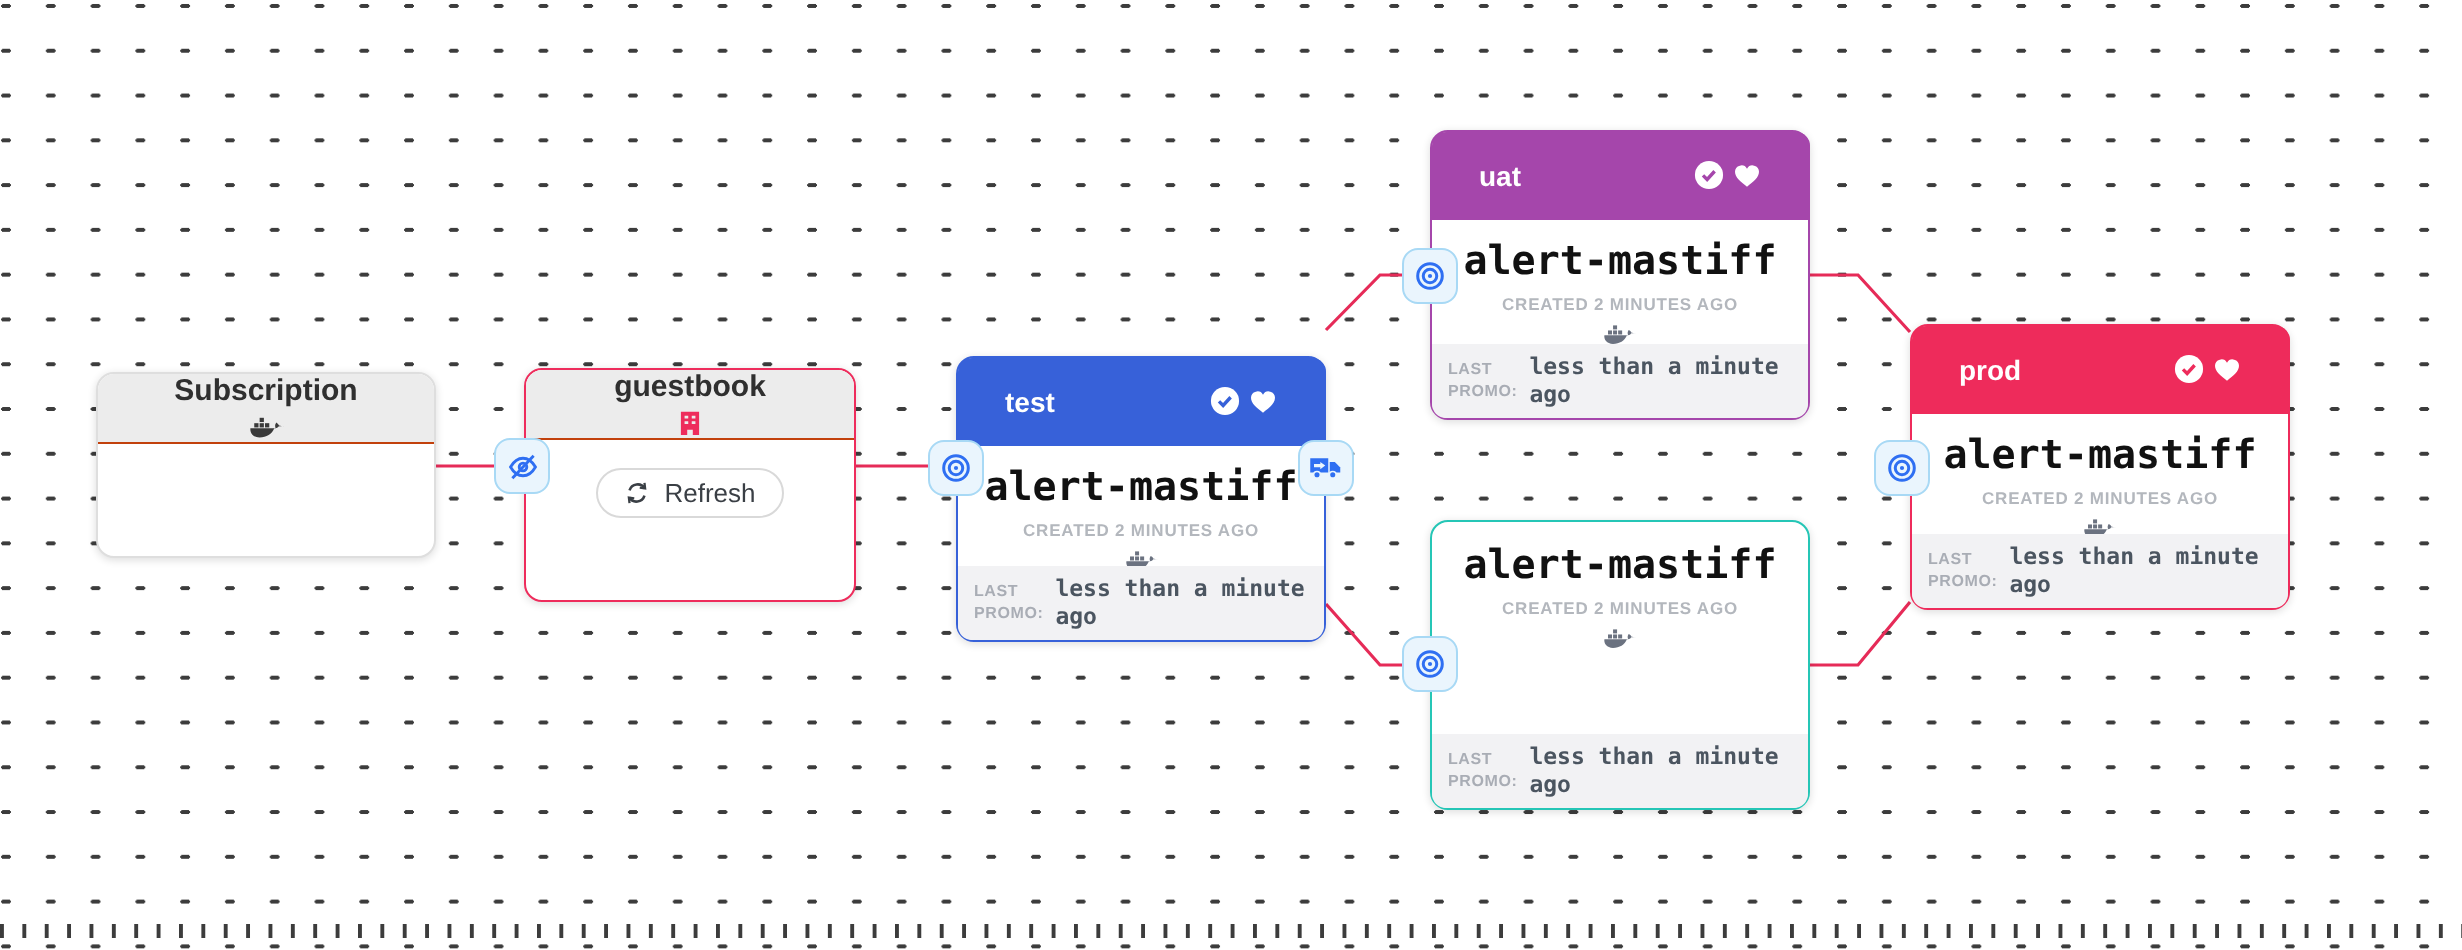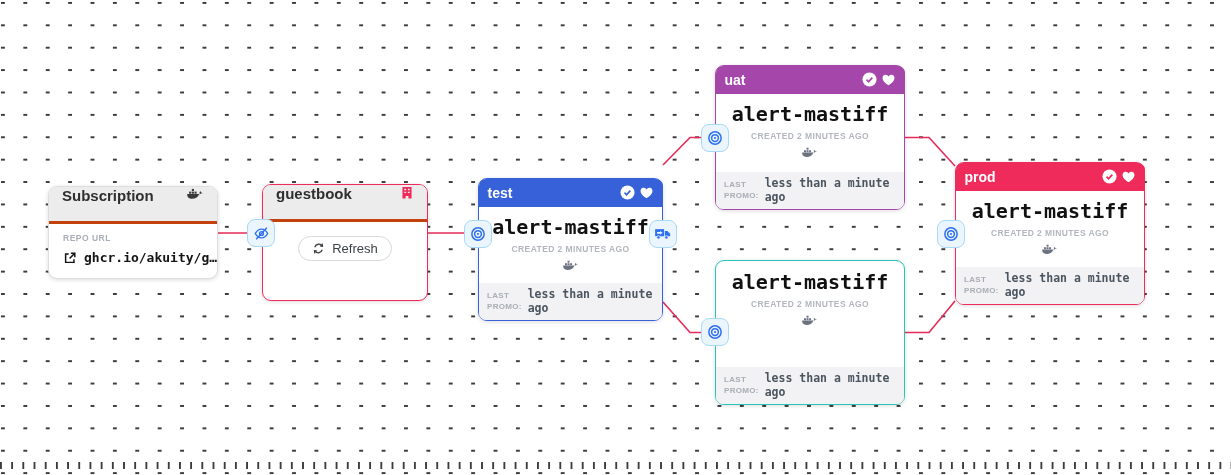--- a/index.html
+++ b/index.html
@@ -23,24 +23,24 @@
   svg.edges{position:absolute;left:0;top:0;pointer-events:none;}
 
   
   .node{
     position:absolute;background:#fff;border-radius:9px;
     box-shadow:0 1px 4px rgba(0,0,0,.14);
     box-sizing:border-box;
   }
   .plain-node{border:1px solid #dedede;}
   .plain-header{
-    background:#ececec;border-bottom:3px solid #c2410c;
+    background:#ececec;border-bottom:1px solid #c2410c;
     border-radius:8px 8px 0 0;
-    display:flex;align-items:flex-start;justify-content:space-between;
-    padding:0 13px;height:34px;
+    display:flex;align-items:center;justify-content:space-between;
+    padding:0 13px;height:34px;flex-direction:column;
   }
   .plain-title{font-size:15px;font-weight:700;color:#2f2f2f;}
 
   
   #node-subscription{left:48px;top:186px;width:170px;height:93px;}
   .sub-body{padding:9px 14px 0 14px;}
   .mini-label{
     font-size:8.5px;font-weight:700;letter-spacing:.5px;color:#a9adb5;
   }
   .repo-row{display:flex;align-items:center;gap:7px;margin-top:7px;color:#141414;}
@@ -63,23 +63,23 @@
   .stage{border:1.5px solid var(--sc);}
   .stage-test{--sc:#3761d9;}
   .stage-uat{--sc:#a546ab;}
   .stage-qa{--sc:#25c6b6;}
   .stage-prod{--sc:#ee2b5b;}
   #node-test{left:478px;top:178px;width:185px;height:143px;}
   #node-uat{left:715px;top:65px;width:190px;height:145px;}
   #node-qa{left:715px;top:260px;width:190px;height:145px;}
   #node-prod{left:955px;top:162px;width:190px;height:143px;}
   .stage-header{
-    background:var(--sc);height:28px;border-radius:7px 7px 0 0;
+    background:var(--sc);height:44px;border-radius:7px 7px 0 0;
     display:flex;align-items:center;justify-content:space-between;
-    padding:0 9px;margin:-0.5px;
+    padding:0 24px;margin:-0.5px;
   }
   .stage-title{color:#fff;font-weight:700;font-size:14px;}
   .stage-header-icons{display:flex;align-items:center;gap:4px;}
   .stage-body{text-align:center;padding-top:9px;}
   .freight-name{
     font-family:"DejaVu Sans Mono", monospace;font-weight:700;font-size:20px;color:#111;
   }
   .created{font-size:8.5px;font-weight:700;letter-spacing:.4px;color:#b3b7bd;margin-top:5px;}
   .freight-kind{color:#6b7280;margin-top:4px;}
   .stage-footer{
@@ -130,33 +130,20 @@
     <span style="color:#3a3a3a;display:flex;">
       <svg width="17" height="14" viewBox="0 0 24 18" fill="currentColor">
         <rect x="3" y="5.6" width="3" height="3"></rect>
           <rect x="6.8" y="5.6" width="3" height="3"></rect>
         <rect x="10.6" y="5.6" width="3" height="3"></rect>
           <rect x="6.8" y="1.8" width="3" height="3"></rect>
         <path d="M23.7 8.2c-.6-.4-2-.56-3-.3-.13-.95-.73-1.78-1.5-2.3l-.62-.42-.4.64c-.5.8-.65 2.13-.1 3-.24.13-.72.3-1.35.3H.3c-.24 1.4.16 3.22 1.2 4.46 1.18 1.4 2.95 2.12 5.25 2.12 5 0 8.7-2.3 10.43-6.48 1.02.02 2.05-.22 2.87-1.04.2-.2.5-.66.64-.98z"></path>
       </svg>
     </span>
   </div>
-  <div class="sub-body">
-    <div class="mini-label">REPO URL</div>
-    <div class="repo-row">
-      <span style="display:flex;">
-        <svg width="14" height="14" viewBox="0 0 16 16" fill="none" stroke="#141414" stroke-width="1.7">
-          <path d="M6.5 3.5H3V13h9.5V9.5"></path>
-            <path d="M9 2.5h4.5V7"></path>
-            <path d="M13.2 2.8L7.5 8.5"></path>
-        </svg>
-      </span>
-      <span class="repo-url">ghcr.io/akuity/g…</span>
-    </div>
-  </div>
 </div>
 
 <div class="node" id="node-guestbook">
   <div class="plain-header">
     <span class="plain-title">guestbook</span>
     <span style="color:#ee2c5c;display:flex;">
       <svg width="14" height="15" viewBox="0 0 16 16" fill="currentColor" fill-rule="evenodd">
         <path d="M2.8 1.6h10.4v13.2H9.6v-2.9H6.4v2.9H2.8z M4.9 3.8h2.1v1.6H4.9z M9 3.8h2.1v1.6H9z M4.9 7h2.1v1.6H4.9z M9 7h2.1v1.6H9z"></path>
       </svg>
     </span>

